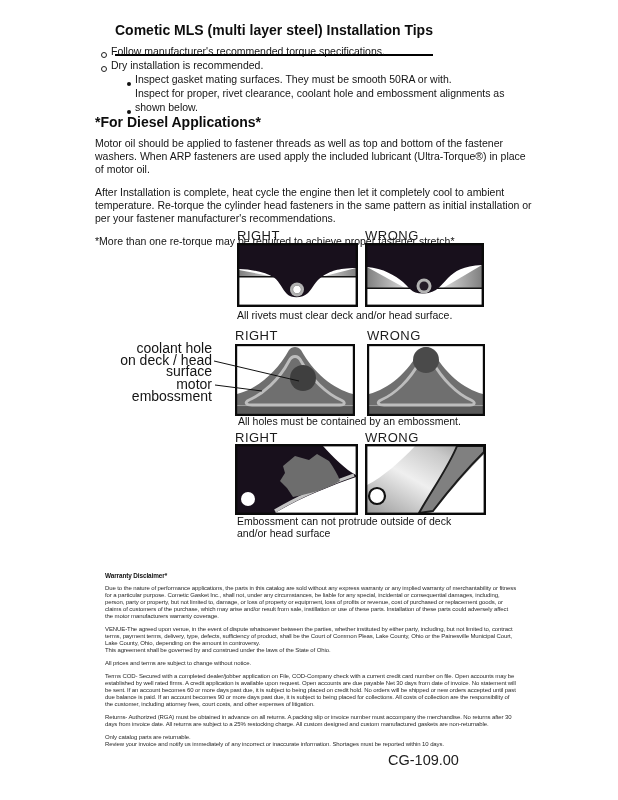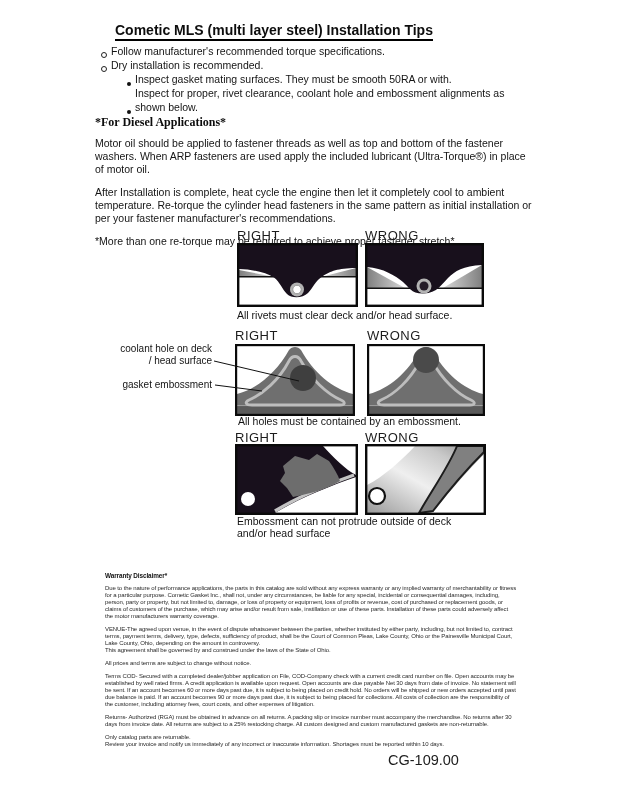--- a/index.html
+++ b/index.html
@@ -1,31 +1,31 @@
 <!DOCTYPE html>
 <html><head>
 <meta charset="utf-8">
 <style>
   html,body{margin:0;padding:0;background:#fff;}
   .page{position:relative;width:618px;height:800px;background:#ffffff;overflow:hidden;
         font-family:"Liberation Sans","DejaVu Sans",sans-serif;color:#1a1a1a;}
   .abs{position:absolute;}
   .title{left:115px;top:22px;font-size:14px;font-weight:bold;color:#0d0d0d;
-         border-bottom:2px solid #000;padding-bottom:1px;display:inline-block;}
+         border-bottom:2px solid #000;padding-bottom:16px;display:inline-block;}
   .bullets{left:101px;top:44px;width:430px;font-size:10.5px;line-height:14px;color:#141414;}
   .b-row{display:flex;align-items:flex-end;}
   .b-dot{width:4px;height:4px;border:1px solid #222;border-radius:50%;margin:5px 4px 0 0;flex:0 0 auto;}
   .b-fill{width:4px;height:4px;background:#111;border-radius:50%;margin:5px 4px 0 0;flex:0 0 auto;}
   .b-sub{margin-left:26px;}
   .diesel{left:95px;top:116px;width:438px;font-size:10.5px;line-height:13px;color:#141414;}
-  .diesel h2{font-size:12px;font-weight:bold;margin:0 0 8px 0;color:#0d0d0d;font-family:Liberation Serif, serif;}
+  .diesel h2{font-size:14px;font-weight:bold;margin:0 0 8px 0;color:#0d0d0d;}
   .diesel p{margin:5px 0 10px 0;}
   .fig-label{font-size:13px;letter-spacing:.5px;color:#1c1c1c;text-align:left;}
   .caption{font-size:10.5px;color:#141414;line-height:11.5px;}
-  .side-label{font-size:10px;color:#141414;text-align:right;line-height:11.5px;}
+  .side-label{font-size:14px;color:#141414;text-align:right;line-height:11.5px;}
   .figbox{display:block;}
   .footer{left:105px;top:572px;width:412px;font-size:6px;line-height:7px;color:#2a2a2a;letter-spacing:-.1px;}
   .footer .fhead{font-weight:bold;margin:0 0 6px 0;font-size:6.4px;color:#111;}
   .footer p{margin:0 0 6px 0;}
   .footer p.tight{margin:0;}
   .doccode{left:388px;top:752px;font-size:14.5px;color:#1c1c1c;}
 </style>
 </head>
 <body>
 
@@ -93,21 +93,21 @@
     <circle cx="59" cy="43" r="4.5" fill="#241c28"></circle>
     <rect x="1.2" y="1.2" width="116.6" height="61.6" fill="none" stroke="#0a0a0a" stroke-width="2.4"></rect>
   </svg>
 
   <div class="abs caption" style="left:237px;top:310px;width:280px;">All rivets must clear deck and/or head surface.</div>
 
   <div class="abs fig-label" style="left:235px;top:328px;width:120px;">RIGHT</div>
   <div class="abs fig-label" style="left:367px;top:328px;width:118px;">WRONG</div>
 
   <div class="abs side-label" style="left:118px;top:343px;width:94px;">coolant hole on deck / head surface</div>
-  <div class="abs side-label" style="left:116px;top:379px;width:96px;">gasket embossment</div>
+  <div class="abs side-label" style="left:116px;top:379px;width:96px;">motor embossment</div>
 
   <svg class="abs figbox" style="left:235px;top:344px;" width="120" height="72" viewBox="0 0 120 72">
     <rect x="0" y="0" width="120" height="72" fill="#fff"></rect>
     <path d="M2,50 C22,45 42,28 54,6 C57,2 63,2 66,6 C78,28 98,45 118,50 L118,70 H2 Z" fill="#6f6f6f"></path>
     <rect x="2" y="61" width="116" height="1.2" fill="#9c9c9c"></rect>
     <rect x="2" y="62.2" width="116" height="7.8" fill="#5a5a5a"></rect>
     <path d="M14,56 C28,50 44,36 54,17 C57,11 63,11 66,17 C76,35 92,50 106,56 C111,58.5 110,61 105,61 L17,61 C11,61 9,58.5 14,56 Z" fill="none" stroke="#bdbdbd" stroke-width="2.8"></path>
     <circle cx="68" cy="34" r="13" fill="#3f3f3f"></circle>
     <rect x="1.1" y="1.1" width="117.8" height="69.8" fill="none" stroke="#0a0a0a" stroke-width="2.2"></rect>
   </svg>

